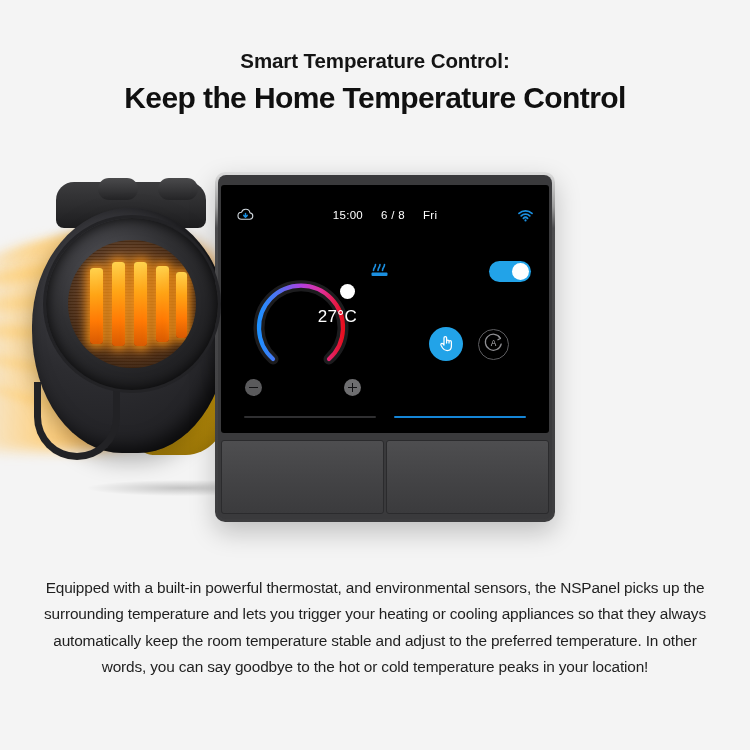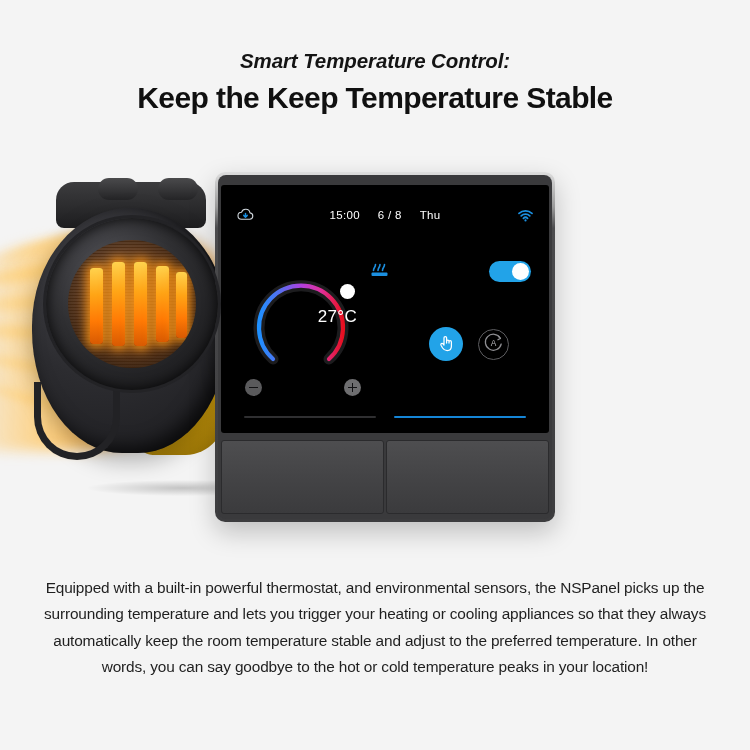--- a/index.html
+++ b/index.html
@@ -12,21 +12,20 @@
     color:#1a1a1a;
   }
 
   
   .heading-block{
     position:absolute; top:48px; left:0; width:750px; text-align:center;
   }
   .heading-sub{
     font-size:20.5px; font-weight:700; letter-spacing:-0.1px; color:#141414;
     line-height:1.25;
-    font-style:italic;
   }
   .heading-main{
     font-size:30px; font-weight:700; letter-spacing:-0.6px; color:#101010;
     margin-top:6px; line-height:1.2;
   }
 
   
   .hero{
     position:absolute; top:150px; left:0; width:750px; height:400px;
   }
@@ -225,21 +224,21 @@
     position:absolute; top:575px; left:0; width:750px; text-align:center;
     font-size:15.4px; line-height:1.72; color:#1f1f1f; padding:0 42px;
     letter-spacing:-0.15px;
   }
 </style>
 </head>
 <body>
 
 <div class="heading-block">
   <div class="heading-sub">Smart Temperature Control:</div>
-  <div class="heading-main">Keep the Keep Temperature Stable</div>
+  <div class="heading-main">Keep the Home Temperature Control</div>
 </div>
 
 <div class="hero">
 
   <div class="heater-wrap">
     <div class="rays"></div>
     <div class="ray-streak ray6"></div>
     <div class="ray-streak ray1"></div>
     <div class="ray-streak ray2"></div>
     <div class="ray-streak ray3"></div>
@@ -275,21 +274,21 @@
         <div class="statusbar">
           <span class="sb-cloud">
             <svg width="17" height="13" viewBox="0 0 17 13">
               <path d="M4.4 11.2h8.3a3.2 3.2 0 0 0 .3-6.37A4.4 4.4 0 0 0 4.5 4.3 3.45 3.45 0 0 0 4.4 11.2z" fill="none" stroke="#cfd6dc" stroke-width="1.1"></path>
               <path d="M8.5 5.4v3.6M8.5 9.2l-1.7-1.8M8.5 9.2l1.7-1.8" stroke="#1b8fe0" stroke-width="1.5" fill="none" stroke-linecap="round"></path>
             </svg>
           </span>
           <div class="sb-center">
             <span>15:00</span>
             <span>6 / 8</span>
-            <span>Thu</span>
+            <span>Fri</span>
           </div>
           <span class="sb-wifi">
             <svg width="15" height="12" viewBox="0 0 15 12">
               <path d="M1 3.4A9.6 9.6 0 0 1 14 3.4" stroke="#1b8fe0" stroke-width="1.7" fill="none" stroke-linecap="round"></path>
               <path d="M3.2 5.9a6.3 6.3 0 0 1 8.6 0" stroke="#1b8fe0" stroke-width="1.7" fill="none" stroke-linecap="round"></path>
               <path d="M5.4 8.3a3 3 0 0 1 4.2 0" stroke="#1b8fe0" stroke-width="1.7" fill="none" stroke-linecap="round"></path>
               <circle cx="7.5" cy="10.4" r="1.1" fill="#1b8fe0"></circle>
             </svg>
           </span>
         </div>

